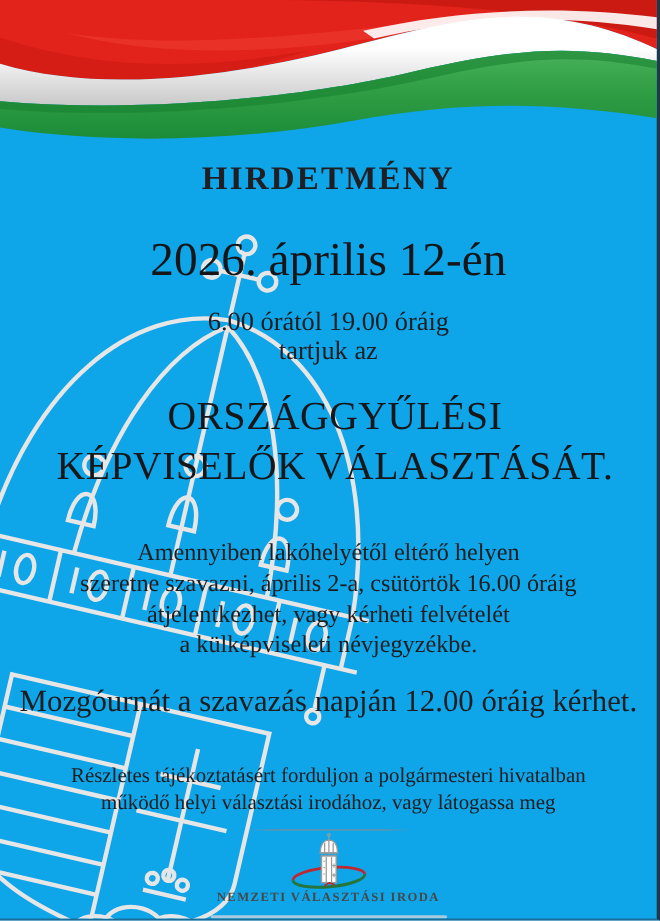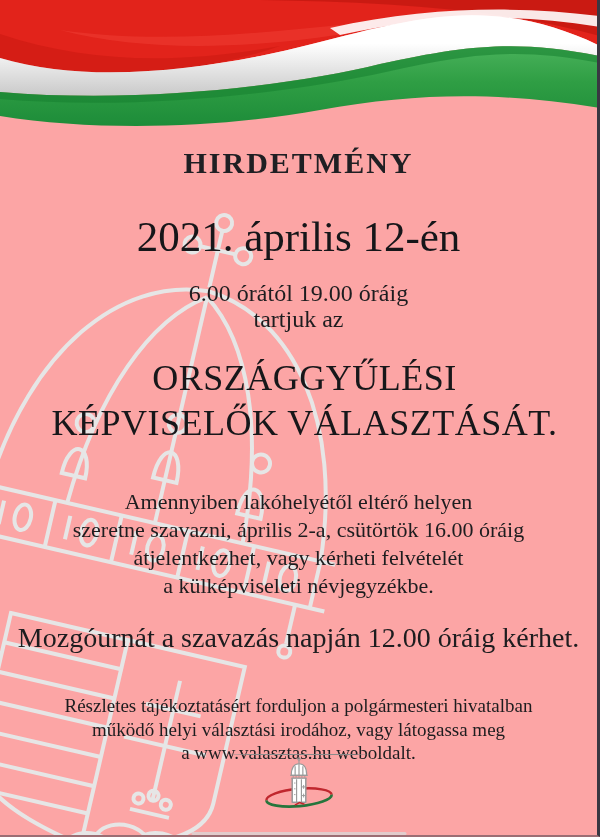--- a/index.html
+++ b/index.html
@@ -1,17 +1,17 @@
 <!DOCTYPE html>
 <html><head>
 <meta charset="utf-8">
 <style>
   html,body{margin:0;padding:0;background:#ffffff;}
   .poster{
-    position:relative;width:600px;height:837px;background:#fca5a5;overflow:hidden;
+    position:relative;width:600px;height:837px;background:#0ea5e9;overflow:hidden;
     font-family:"Liberation Serif","DejaVu Serif",serif;color:#1d1d1f;
     box-sizing:border-box;border-right:3px solid rgba(37,44,56,.9);border-bottom:2px solid rgba(37,44,56,.45);
   }
   .abs{position:absolute;left:0;right:0;text-align:center;}
   .flag{position:absolute;top:0;left:0;width:600px;height:140px;z-index:2;}
   .watermark{position:absolute;top:192px;left:-85px;width:470px;height:648px;z-index:0;overflow:visible;}
   .content-layer{position:absolute;inset:0;z-index:3;}
   .title{top:146px;font-size:30px;font-weight:bold;letter-spacing:2px;color:#1f1f23;}
   .date-line{top:212px;font-size:43px;color:#161619;}
   .time-line{top:280px;font-size:24px;}
@@ -104,42 +104,41 @@
     <path d="M0,34 C90,64 180,64 280,46 C200,74 90,84 0,60 Z" fill="#c7170f" opacity="0.5"></path>
     <path d="M60,30 C180,48 320,26 440,14 C340,40 180,62 60,30 Z" fill="#f85348" opacity="0.3"></path>
     <path d="M330,28 C430,6 520,6 600,16 L600,27 C515,13 432,14 340,35 Z" fill="#ffffff" opacity="0.9"></path>
     <path d="M0,58 C80,82 180,72 260,56 C330,42 385,21 452,16 C505,12 555,24 600,46 L600,56 C520,40 470,44 380,64 C290,86 140,104 0,92 Z" fill="url(#gWhite)"></path>
     <path d="M0,92 C140,104 290,86 380,64 C470,44 520,40 600,56 L600,108 C500,92 420,92 320,110 C220,128 100,132 0,116 Z" fill="url(#gGreen)"></path>
     <path d="M0,92 C140,104 290,86 380,64 C470,44 520,40 600,56 L600,63 C522,48 474,52 386,72 C296,92 142,111 0,99 Z" fill="#158030" opacity="0.55"></path>
   </svg>
 
   <div class="content-layer">
     <div class="abs title">HIRDETMÉNY</div>
-    <div class="abs date-line">2021. április 12-én</div>
+    <div class="abs date-line">2026. április 12-én</div>
     <div class="abs time-line">6.00 órától 19.00 óráig</div>
     <div class="abs lead-in">tartjuk az</div>
 
     <div class="abs headline">
       <div>ORSZÁGGYŰLÉSI</div>
       <div>KÉPVISELŐK VÁLASZTÁSÁT.</div>
     </div>
 
     <div class="abs para1">
       <div>Amennyiben lakóhelyétől eltérő helyen</div>
       <div>szeretne szavazni, április 2-a, csütörtök 16.00 óráig</div>
       <div>átjelentkezhet, vagy kérheti felvételét</div>
       <div>a külképviseleti névjegyzékbe.</div>
     </div>
 
     <div class="abs mozgo">Mozgóurnát a szavazás napján 12.00 óráig kérhet.</div>
 
     <div class="abs para2">
       <div>Részletes tájékoztatásért forduljon a polgármesteri hivatalban</div>
       <div>működő helyi választási irodához, vagy látogassa meg</div>
-      <div>a www.valasztas.hu weboldalt.</div>
     </div>
 
     <div class="divider"></div>
 
     <svg class="logo" viewBox="0 0 96 56" xmlns="http://www.w3.org/2000/svg" fill="none">
       <g transform="rotate(-5 48 42)">
         <path d="M14,42 A34 9 0 0 1 82,42" stroke="#c0272e" stroke-width="2.6"></path>
       </g>
       <g stroke="#9a9a9a" stroke-width="1.2">
         <path d="M48,3 V8"></path>
@@ -154,16 +153,17 @@
         <path d="M52.8,29 v4 M51,31 h3.6" stroke-width="1"></path>
         <path d="M52.8,38 v4 M51,40 h3.6" stroke-width="1"></path>
         <path d="M42.8,27 h1.6 M42.8,33 h1.6 M42.8,39 h1.6" stroke-width="0.9"></path>
       </g>
       <g transform="rotate(-5 48 42)">
         <path d="M82,42 A34 9 0 0 1 14,42" stroke="#26753c" stroke-width="2.8"></path>
         <path d="M43,49.5 l5,-2.2 l5,2.2" stroke="#c0272e" stroke-width="1.6"></path>
       </g>
     </svg>
 
+    <div class="abs org-name">NEMZETI VÁLASZTÁSI IRODA</div>
     <div class="cutoff"></div>
   </div>
 
 </div>
 
 </body></html>

